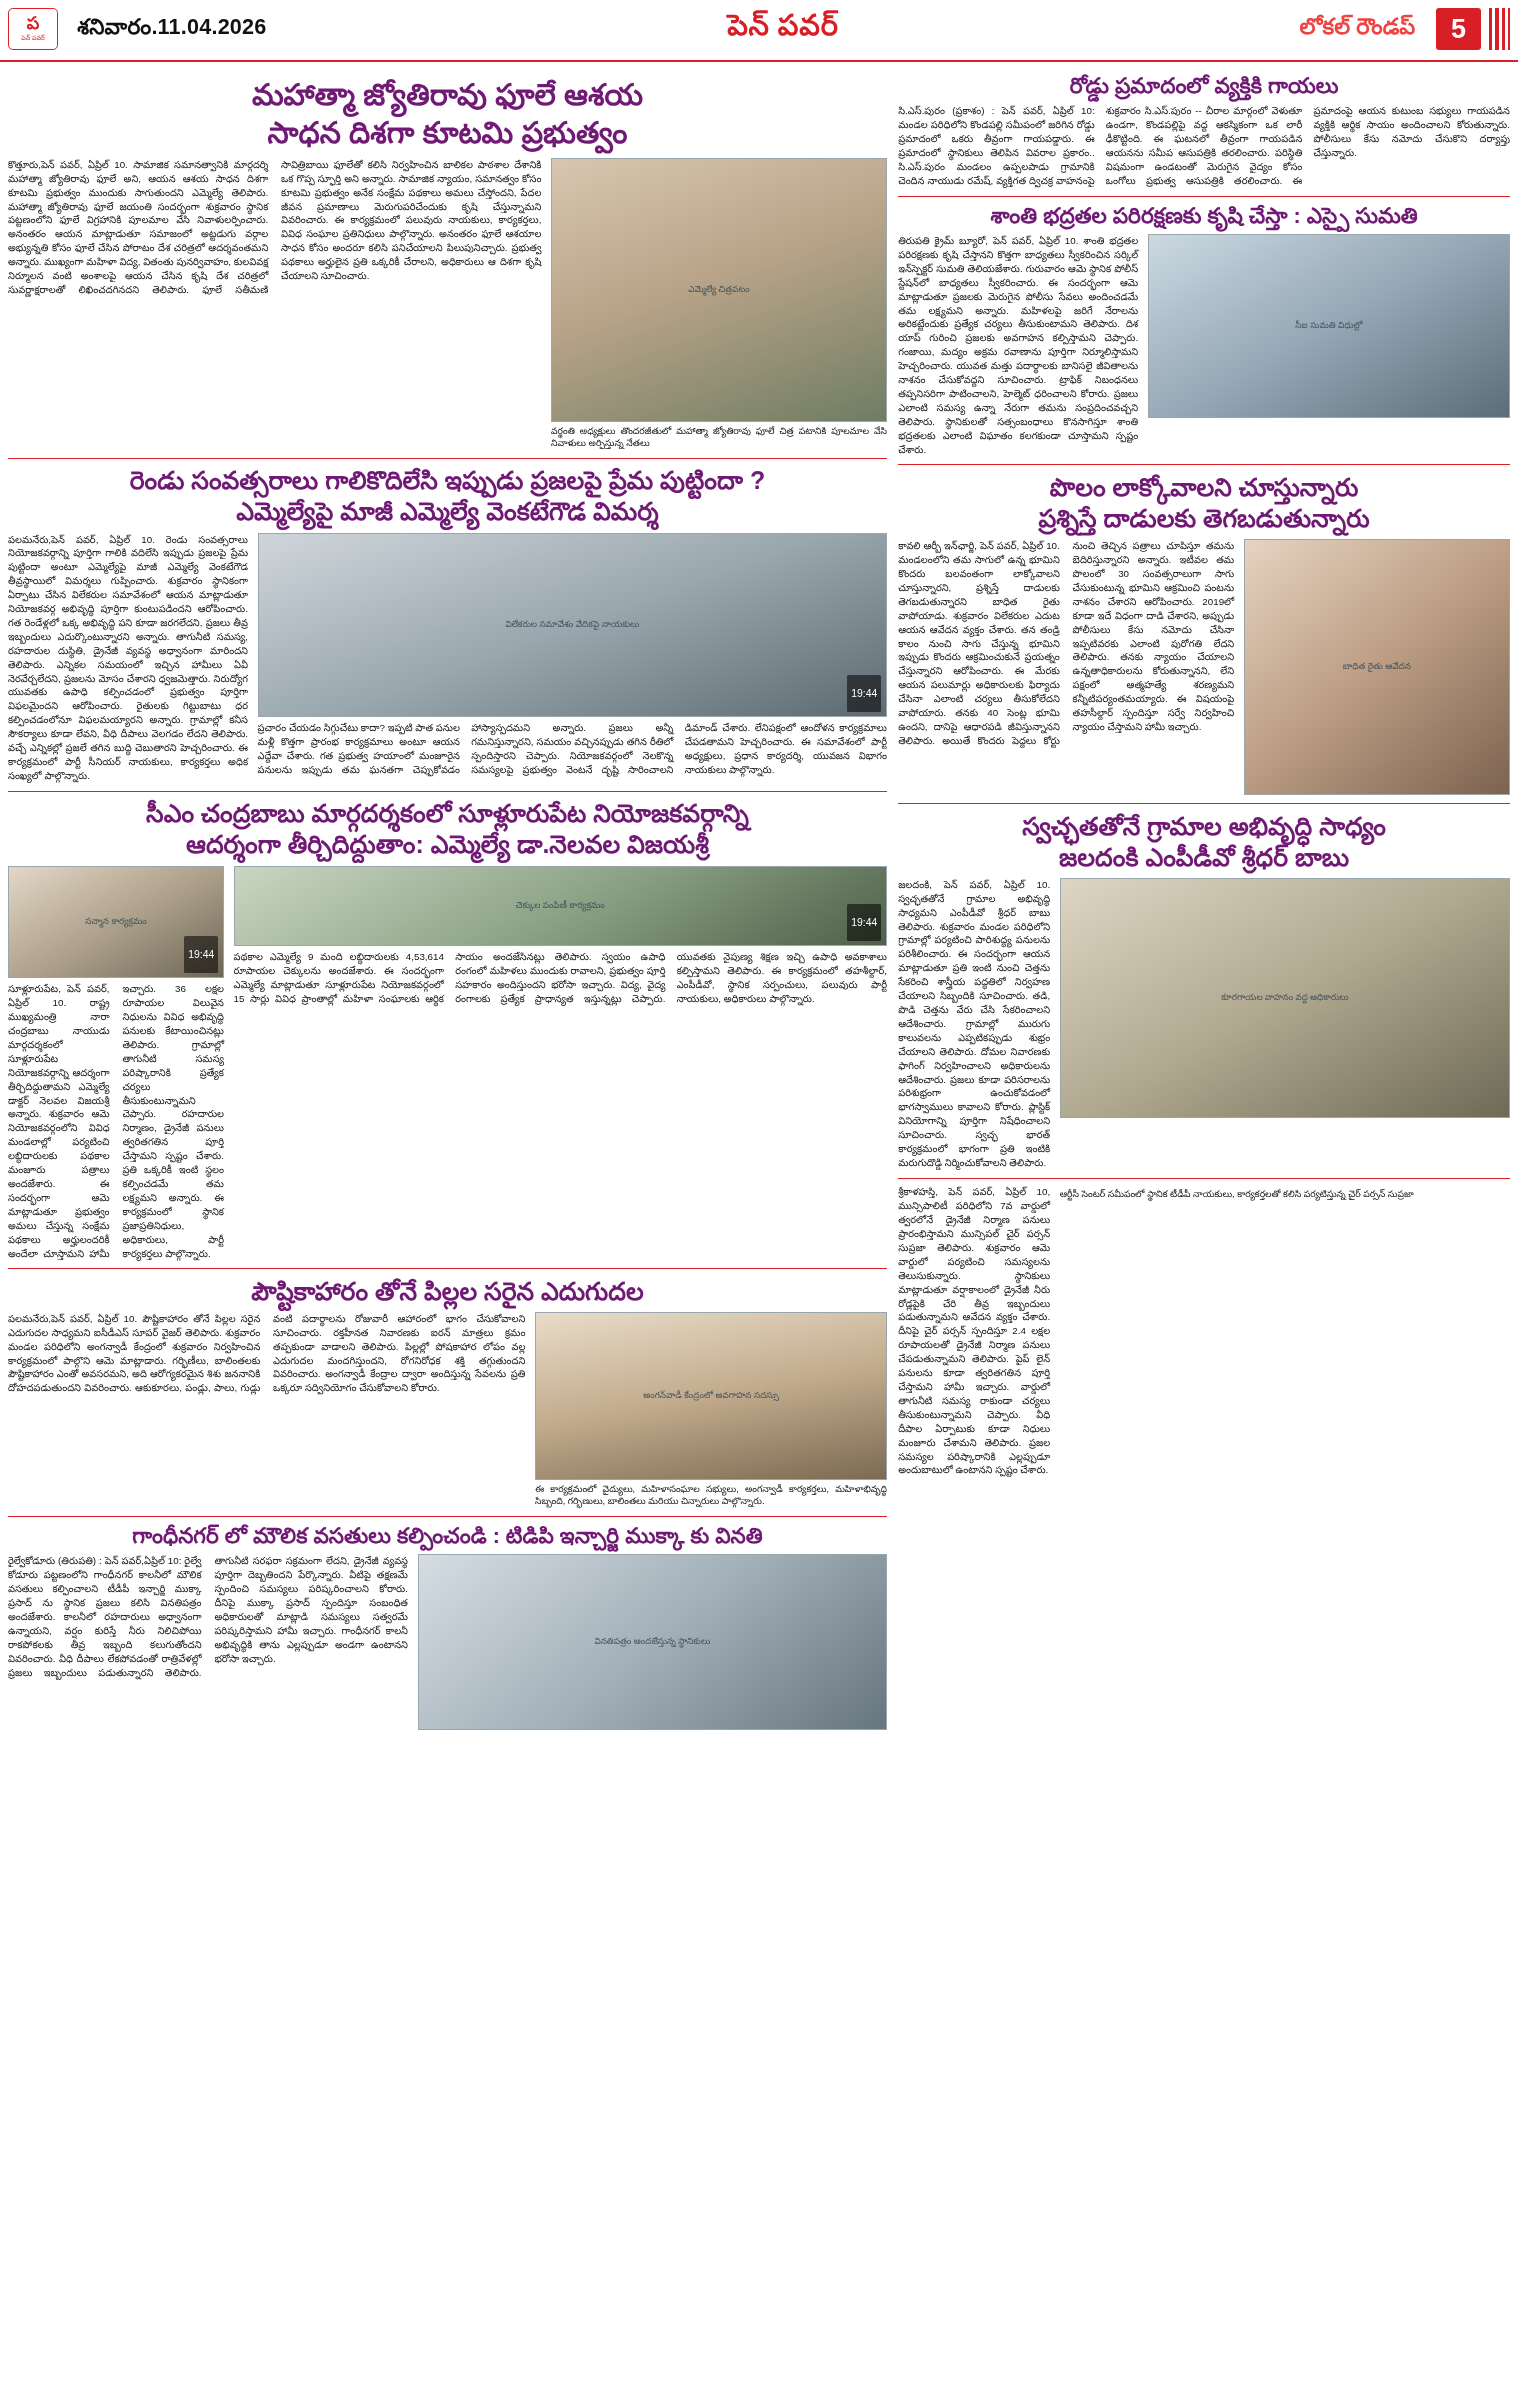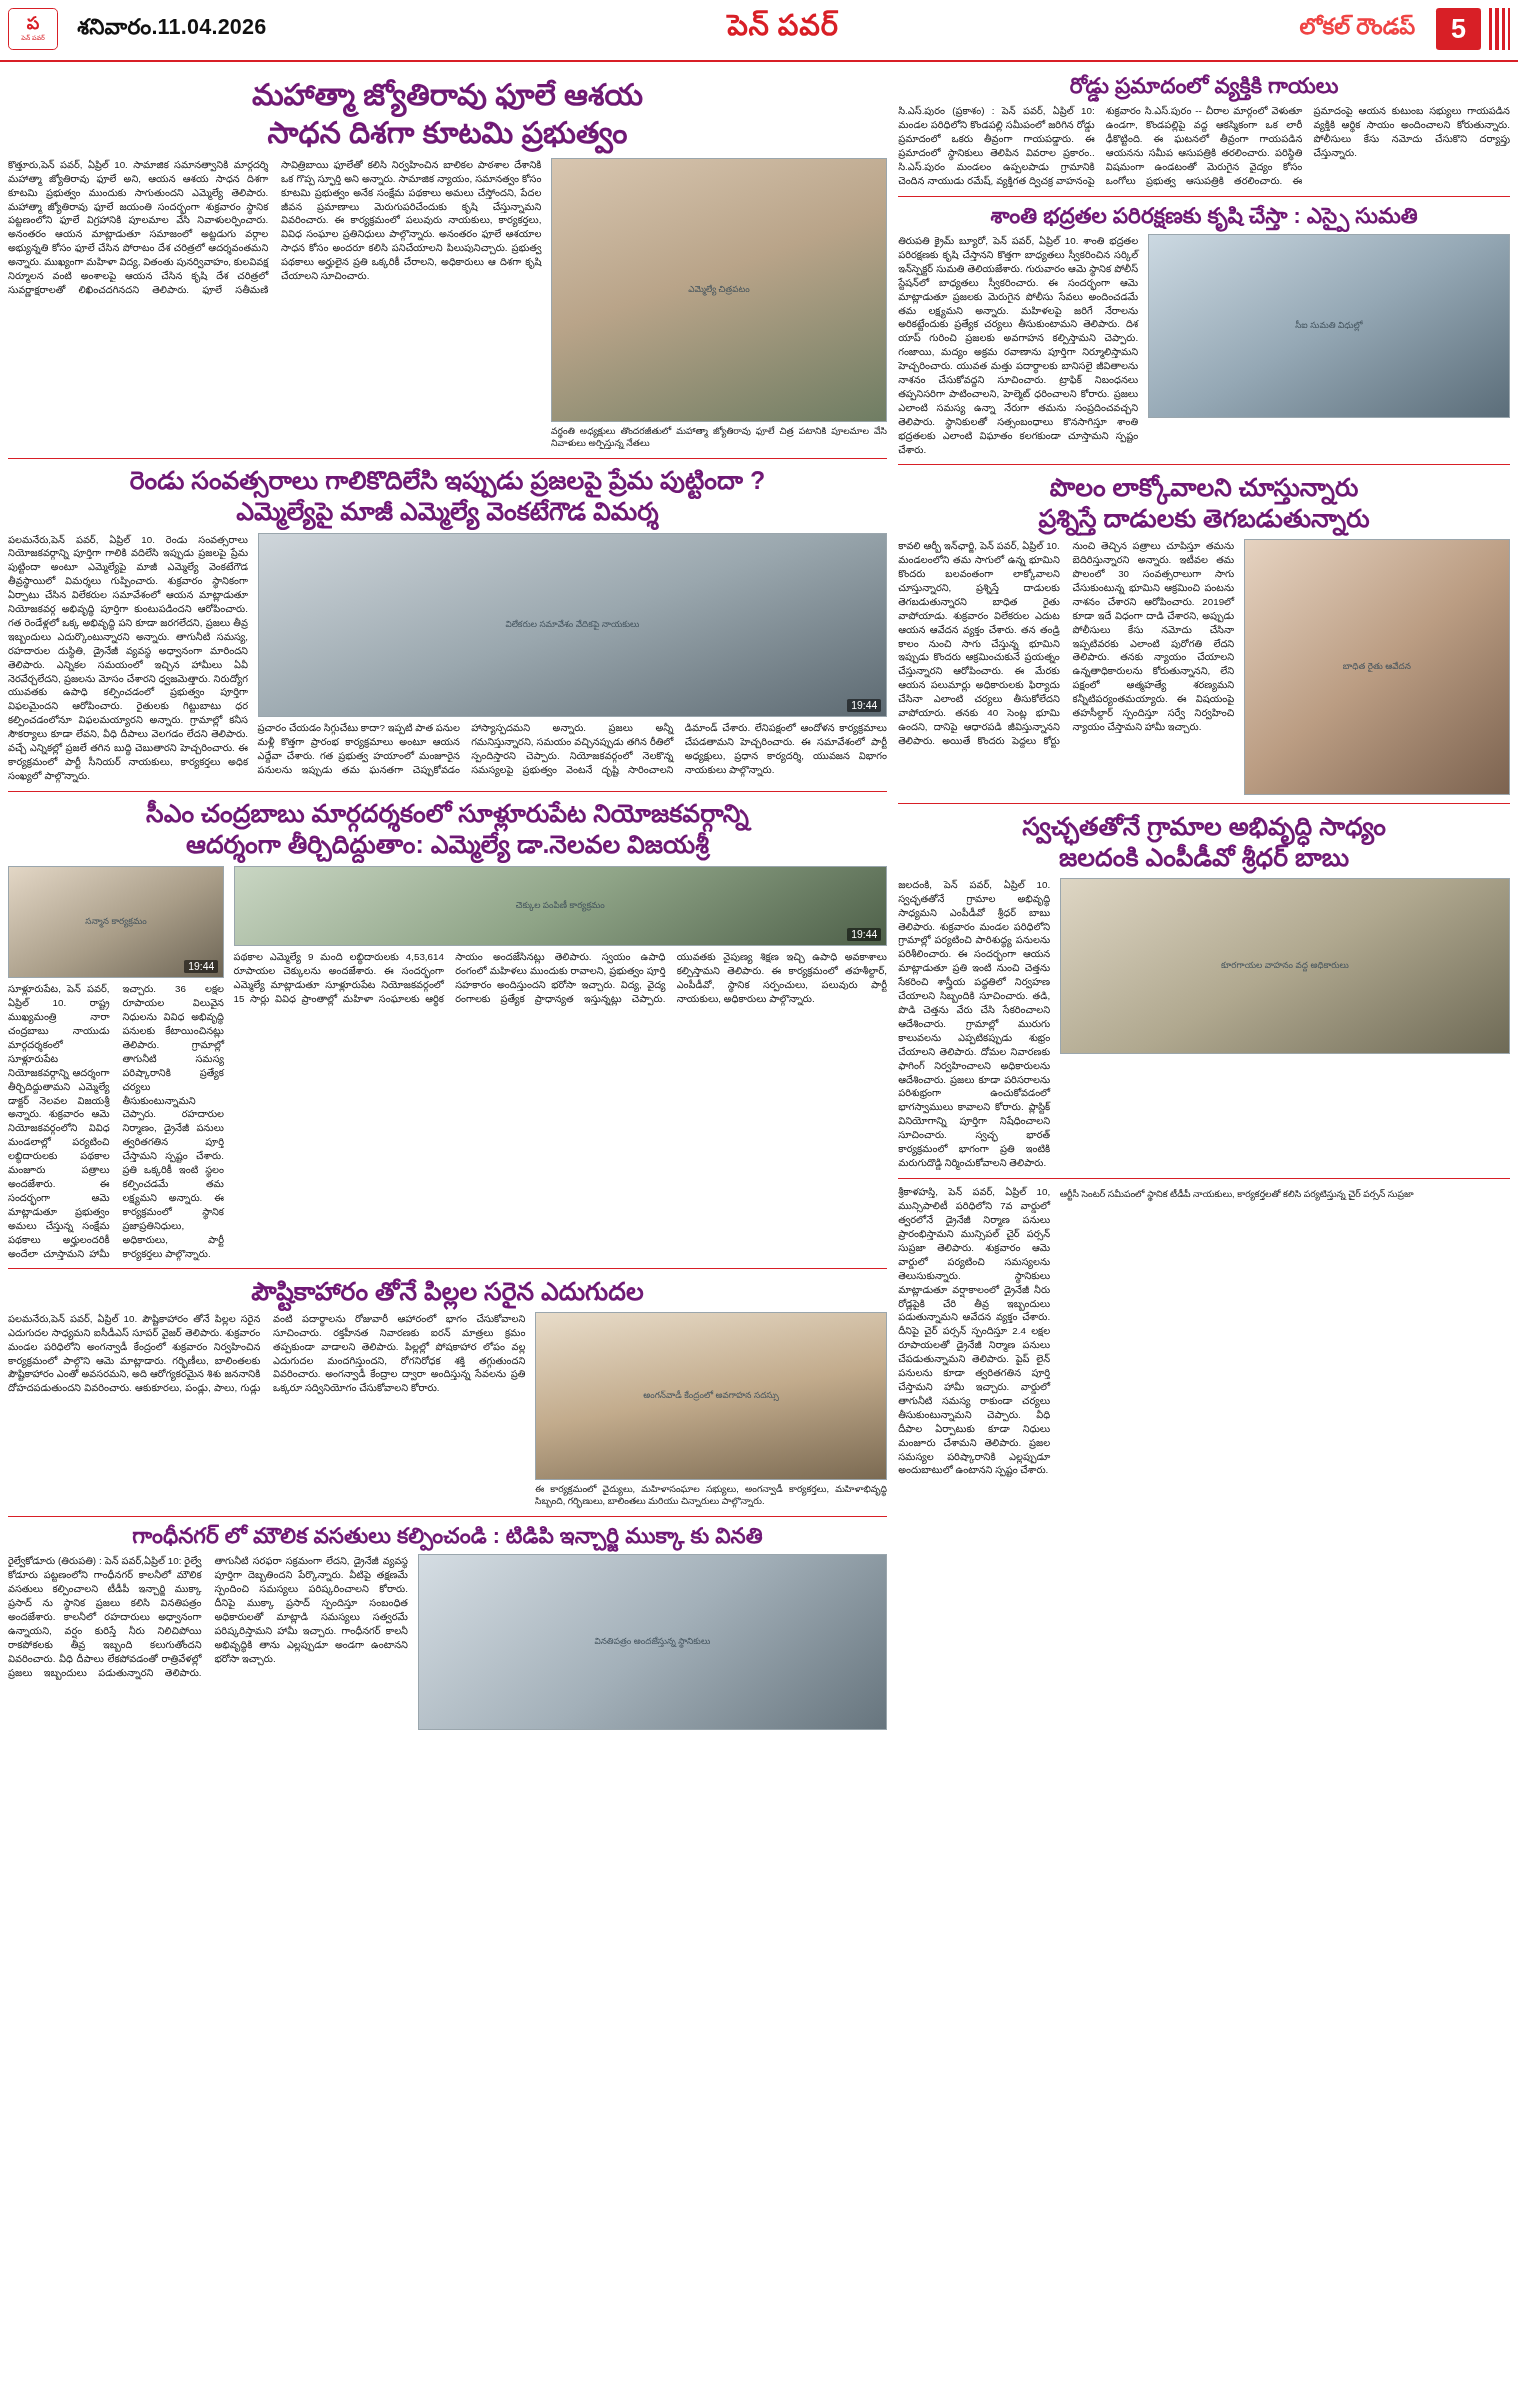--- a/index.html
+++ b/index.html
@@ -130,21 +130,21 @@
     display: flex; align-items: center; justify-content: center;
     font-size: 8.8px; color: #42525c; text-align: center;
     padding: 3.2px;
   }
   .timestamp {
     position: absolute;
     right: 4.8px; bottom: 3.2px;
     background: rgba(0,0,0,.55);
     color: #fff;
     font-size: 10.4px;
-    padding: 1px 4px;
+    padding: 13px 4px;
     border-radius: 1.6px;
   }
   .caption {
     font-size: 9.2px;
     line-height: 1.35;
     text-align: justify;
     color: #111;
     margin-top: 3.2px;
   }
 
@@ -330,21 +330,21 @@
       <div class="block">
         <div class="headline h2">
           <div>స్వచ్ఛతతోనే గ్రామాల అభివృద్ధి సాధ్యం</div>
           <div>జలదంకి ఎంపీడీవో  శ్రీధర్ బాబు</div>
         </div>
         <div class="flexrow">
           <div style="flex:0 0 152px;">
             <div class="body-text">జలదంకి, పెన్ పవర్, ఏప్రిల్ 10. స్వచ్ఛతతోనే గ్రామాల అభివృద్ధి సాధ్యమని ఎంపీడీవో శ్రీధర్ బాబు తెలిపారు. శుక్రవారం మండల పరిధిలోని గ్రామాల్లో పర్యటించి పారిశుద్ధ్య పనులను పరిశీలించారు. ఈ సందర్భంగా ఆయన మాట్లాడుతూ ప్రతి ఇంటి నుంచి చెత్తను సేకరించి శాస్త్రీయ పద్ధతిలో నిర్వహణ చేయాలని సిబ్బందికి సూచించారు. తడి, పొడి చెత్తను వేరు చేసి సేకరించాలని ఆదేశించారు. గ్రామాల్లో మురుగు కాలువలను ఎప్పటికప్పుడు శుభ్రం చేయాలని తెలిపారు. దోమల నివారణకు ఫాగింగ్ నిర్వహించాలని అధికారులను ఆదేశించారు. ప్రజలు కూడా పరిసరాలను పరిశుభ్రంగా ఉంచుకోవడంలో భాగస్వాములు కావాలని కోరారు. ప్లాస్టిక్ వినియోగాన్ని పూర్తిగా నిషేధించాలని సూచించారు. స్వచ్ఛ భారత్ కార్యక్రమంలో భాగంగా ప్రతి ఇంటికి మరుగుదొడ్డి నిర్మించుకోవాలని తెలిపారు.</div>
           </div>
           <div style="flex:1 1 auto;">
-            <div class="photo ph-i" style="height:176px;">
+            <div class="photo ph-i" style="height:240px;font-family:Liberation Serif, serif;">
               <div class="ph-label">కూరగాయల వాహనం వద్ద అధికారులు</div>
             </div>
           </div>
         </div>
       </div>
 
       <hr class="rule">
 
       <div class="block">
         <div class="flexrow">

